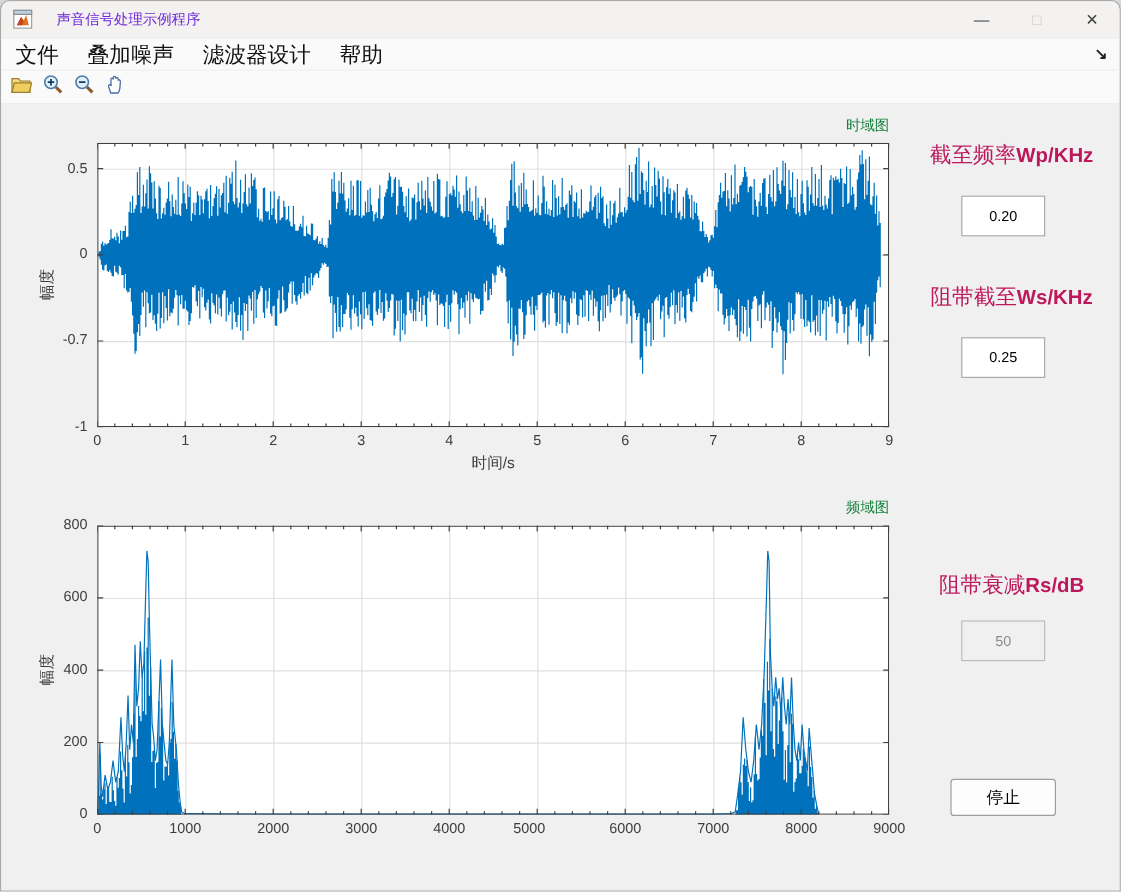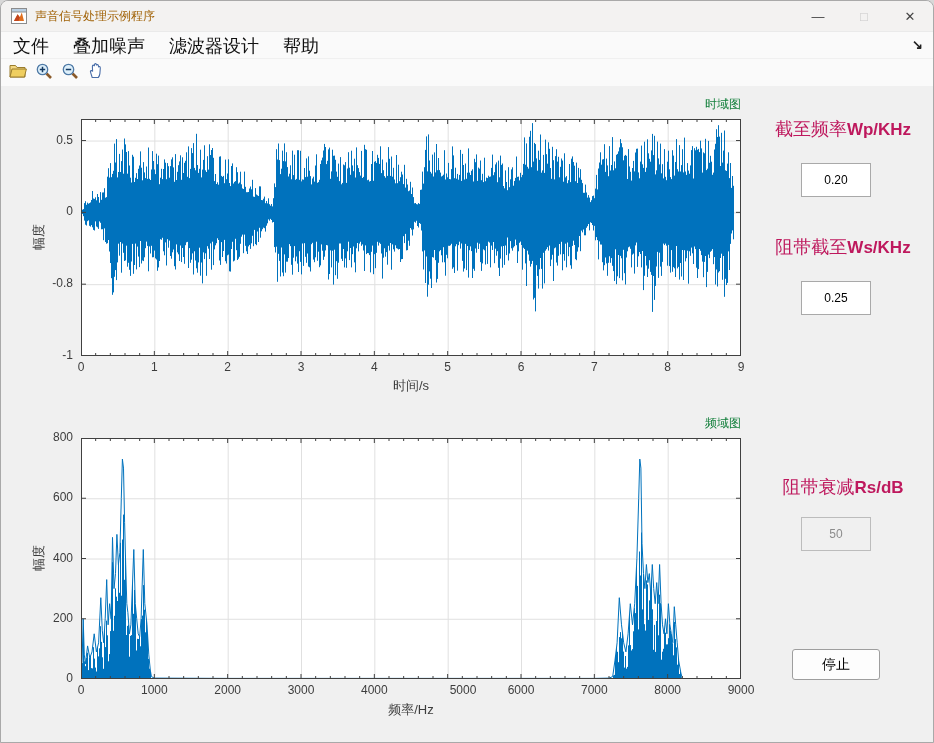--- a/index.html
+++ b/index.html
@@ -1,21 +1,21 @@
 <!DOCTYPE html>
 <html><head>
 <meta charset="utf-8">
 <style>
   html,body{margin:0;padding:0;background:#d8d8d8;font-family:"Liberation Sans",sans-serif;}
   .window{position:relative;width:934px;height:743px;background:#f0f0f0;border:1px solid #a9a9a9;
           border-radius:8px 8px 0 0;overflow:hidden;box-sizing:border-box;}
   
   .titlebar{position:absolute;left:0;top:0;right:0;height:30px;background:#f3f2f1;display:flex;align-items:center;}
   .app-icon{margin-left:10px;width:16px;height:16px;flex:0 0 auto;}
-  .title-text{margin-left:8px;font-size:12px;color:#a16207;}
+  .title-text{margin-left:20px;font-size:12px;color:#6d28d9;}
   .win-btns{position:absolute;right:0;top:0;height:30px;display:flex;}
   .win-btn{width:46px;height:30px;display:flex;align-items:center;justify-content:center;font-size:13px;color:#444;cursor:default;}
   .win-btn.max{color:#c9c9c9;}
   .menubar{position:absolute;left:0;top:30px;right:0;height:27px;background:#fafafa;border-top:1px solid #eaeaea;display:flex;align-items:center;}
   .menu-item{padding:0 12px;font-size:18px;color:#111;height:100%;display:flex;align-items:center;}
   .menubar-arrow{position:absolute;right:10px;top:36px;font-size:13px;font-weight:bold;color:#222;}
   .toolbar{position:absolute;left:0;top:57px;right:0;height:27px;background:#fafafa;border-top:1px solid #f0f0f0;border-bottom:1px solid #d6d6d6;display:flex;align-items:center;padding-left:4px;}
   .tool-btn{width:25px;height:24px;display:flex;align-items:center;justify-content:center;margin-right:1px;}
   .client{position:absolute;left:0;top:85px;right:0;bottom:0;background:#f0f0f0;}
   
@@ -134,21 +134,21 @@
       <div class="tick-label xt" style="left: 196.667px; top: 359px;">2</div>
       <div class="tick-label xt" style="left: 270px; top: 359px;">3</div>
       <div class="tick-label xt" style="left: 343.333px; top: 359px;">4</div>
       <div class="tick-label xt" style="left: 416.667px; top: 359px;">5</div>
       <div class="tick-label xt" style="left: 490px; top: 359px;">6</div>
       <div class="tick-label xt" style="left: 563.333px; top: 359px;">7</div>
       <div class="tick-label xt" style="left: 636.667px; top: 359px;">8</div>
       <div class="tick-label xt" style="left: 710px; top: 359px;">9</div>
       <div class="tick-label yt" style="left: 22px; top: 131.545px;">0.5</div>
       <div class="tick-label yt" style="left: 22px; top: 203.364px;">0</div>
-      <div class="tick-label yt" style="left: 22px; top: 275.182px;">-0.8</div>
+      <div class="tick-label yt" style="left: 22px; top: 275.182px;">-0.7</div>
       <div class="tick-label yt" style="left: 22px; top: 347px;">-1</div>
     </div>
 
   <div class="plot-title" style="top:414px;">频域图</div>
   <div class="axes" style="left:80px;top:437px;width:660px;height:241px;">
     <svg id="svg-freq" width="660" height="241">
         <line x1="73.83333333333333" y1="0" x2="73.83333333333333" y2="241" stroke="#e0e0e0" stroke-width="1"></line>
         <line x1="147.16666666666666" y1="0" x2="147.16666666666666" y2="241" stroke="#e0e0e0" stroke-width="1"></line>
         <line x1="220.5" y1="0" x2="220.5" y2="241" stroke="#e0e0e0" stroke-width="1"></line>
         <line x1="293.8333333333333" y1="0" x2="293.8333333333333" y2="241" stroke="#e0e0e0" stroke-width="1"></line>
@@ -158,29 +158,28 @@
         <line x1="587.1666666666666" y1="0" x2="587.1666666666666" y2="241" stroke="#e0e0e0" stroke-width="1"></line>
         <line x1="0" y1="181.25" x2="660" y2="181.25" stroke="#e0e0e0" stroke-width="1"></line>
         <line x1="0" y1="121" x2="660" y2="121" stroke="#e0e0e0" stroke-width="1"></line>
         <line x1="0" y1="60.75" x2="660" y2="60.75" stroke="#e0e0e0" stroke-width="1"></line>
         <path d="M0.5 241.0V236.2M1.5 241.0V225.1M2.5 241.0V190.6M3.5 241.0V223.3M4.5 241.0V228.2M5.5 241.0V220.0M6.5 241.0V214.8M7.5 241.0V232.1M8.5 241.0V220.0M9.5 241.0V218.0M10.5 241.0V230.1M11.5 241.0V230.4M12.5 241.0V209.2M13.5 241.0V220.6M14.5 241.0V229.6M15.5 241.0V233.5M16.5 241.0V209.4M17.5 241.0V218.4M18.5 241.0V210.3M19.5 241.0V188.2M20.5 241.0V203.9M21.5 241.0V219.3M22.5 241.0V230.8M23.5 241.0V192.3M24.5 241.0V209.1M25.5 241.0V182.6M26.5 241.0V197.3M27.5 241.0V223.3M28.5 241.0V216.1M29.5 241.0V193.1M30.5 241.0V156.7M31.5 241.0V124.2M32.5 241.0V192.8M33.5 241.0V177.8M34.5 241.0V150.4M35.5 241.0V158.7M36.5 241.0V163.0M37.5 241.0V125.7M38.5 241.0V154.8M39.5 241.0V104.8M40.5 241.0V157.7M41.5 241.0V101.5M42.5 241.0V76.6M43.5 241.0V141.8M44.5 241.0V117.6M45.5 241.0V197.0M46.5 241.0V187.9M47.5 241.0V186.8M48.5 241.0V218.7M49.5 241.0V197.9M50.5 241.0V197.1M51.5 241.0V146.2M52.5 241.0V175.8M53.5 241.0V152.0M54.5 241.0V168.4M55.5 241.0V212.5M56.5 241.0V200.8M57.5 241.0V201.0M58.5 241.0V198.5M59.5 241.0V208.3M60.5 241.0V181.0M61.5 241.0V177.6M62.5 241.0V147.1M63.5 241.0V171.7M64.5 241.0V194.3M65.5 241.0V182.0M66.5 241.0V195.8M67.5 241.0V220.9M68.5 241.0V230.7M69.5 241.0V233.9M532.5 241.0V237.4M533.5 241.0V236.9M534.5 241.0V217.7M535.5 241.0V209.8M536.5 241.0V213.8M537.5 241.0V224.2M538.5 241.0V199.1M539.5 241.0V194.1M540.5 241.0V200.3M541.5 241.0V195.3M542.5 241.0V213.6M543.5 241.0V229.6M544.5 241.0V218.0M545.5 241.0V230.7M546.5 241.0V228.9M547.5 241.0V207.4M548.5 241.0V176.2M549.5 241.0V207.1M550.5 241.0V212.5M551.5 241.0V211.1M552.5 241.0V193.3M553.5 241.0V170.1M554.5 241.0V175.1M555.5 241.0V128.0M556.5 241.0V147.9M557.5 241.0V191.4M558.5 241.0V113.5M559.5 241.0V137.5M560.5 241.0V94.5M561.5 241.0V171.4M562.5 241.0V135.9M563.5 241.0V186.2M564.5 241.0V192.6M565.5 241.0V142.4M566.5 241.0V146.4M567.5 241.0V181.9M568.5 241.0V162.4M569.5 241.0V152.3M570.5 241.0V143.1M571.5 241.0V171.3M572.5 241.0V211.8M573.5 241.0V186.9M574.5 241.0V213.9M575.5 241.0V183.0M576.5 241.0V156.6M577.5 241.0V197.3M578.5 241.0V156.7M579.5 241.0V165.2M580.5 241.0V221.7M581.5 241.0V213.7M582.5 241.0V210.8M583.5 241.0V190.7M584.5 241.0V194.7M585.5 241.0V206.4M586.5 241.0V206.3M587.5 241.0V200.2M588.5 241.0V186.2M589.5 241.0V192.8M590.5 241.0V196.8M591.5 241.0V205.2M592.5 241.0V217.3M593.5 241.0V184.0M594.5 241.0V201.1M595.5 241.0V209.4M596.5 241.0V226.7M597.5 241.0V220.9M598.5 241.0V236.0M599.5 241.0V233.5M600.5 241.0V239.4" stroke="#0072BD" stroke-width="1" fill="none"></path>
         <path d="M0.0 239.5L1.1 222.9L2.2 180.8L3.3 216.9L4.4 225.9L6.6 207.9L8.8 219.9L11.0 213.9L13.2 195.8L15.4 213.9L17.6 204.8L19.8 159.7L21.3 192.8L22.7 204.8L24.2 180.8L25.7 141.6L27.1 186.8L28.6 165.7L30.1 180.8L31.5 99.4L33.0 150.6L34.5 135.6L35.9 96.4L37.4 126.5L38.9 114.5L40.3 60.3L41.4 21.1L42.5 30.1L43.6 84.3L44.7 126.5L45.8 165.7L46.9 174.7L48.4 195.8L49.9 186.8L51.3 150.6L52.8 111.5L54.3 165.7L55.7 180.8L57.2 195.8L58.7 198.8L60.1 180.8L62.3 111.5L63.8 165.7L66.0 186.8L67.8 216.9L69.3 232.0L70.4 238.6L73.3 240.1L146.7 240.4L220.0 240.4L293.3 240.4L366.7 240.4L440.0 240.4L513.3 240.4L528.0 240.1L531.7 238.6L533.9 222.9L536.1 204.8L538.3 159.7L540.5 186.8L542.7 204.8L544.9 213.9L547.1 195.8L549.3 165.7L551.5 186.8L553.7 165.7L555.9 120.5L557.7 60.3L558.8 21.1L559.9 30.1L561.0 105.4L562.5 135.6L563.9 150.6L565.4 126.5L566.9 144.6L568.3 135.6L569.8 156.7L571.3 126.5L572.7 150.6L574.2 165.7L575.7 144.6L577.1 165.7L578.6 126.5L580.1 165.7L581.5 186.8L583.0 195.8L584.5 180.8L585.9 195.8L587.4 165.7L588.9 186.8L590.3 195.8L591.8 204.8L593.3 168.7L594.7 186.8L596.2 204.8L597.7 222.9L599.9 235.0L601.3 240.4" stroke="#0072BD" stroke-width="1" fill="none"></path>
         <path d="M0 241V236M0 0V5M73.33333333333333 241V236M73.33333333333333 0V5M146.66666666666666 241V236M146.66666666666666 0V5M220 241V236M220 0V5M293.3333333333333 241V236M293.3333333333333 0V5M366.6666666666667 241V236M366.6666666666667 0V5M440 241V236M440 0V5M513.3333333333334 241V236M513.3333333333334 0V5M586.6666666666666 241V236M586.6666666666666 0V5M660 241V236M660 0V5M14.666666666666668 241V238M14.666666666666668 0V3M29.333333333333336 241V238M29.333333333333336 0V3M44 241V238M44 0V3M58.66666666666667 241V238M58.66666666666667 0V3M88 241V238M88 0V3M102.66666666666667 241V238M102.66666666666667 0V3M117.33333333333334 241V238M117.33333333333334 0V3M132 241V238M132 0V3M161.33333333333331 241V238M161.33333333333331 0V3M176 241V238M176 0V3M190.66666666666666 241V238M190.66666666666666 0V3M205.33333333333334 241V238M205.33333333333334 0V3M234.66666666666669 241V238M234.66666666666669 0V3M249.33333333333331 241V238M249.33333333333331 0V3M264 241V238M264 0V3M278.6666666666667 241V238M278.6666666666667 0V3M308 241V238M308 0V3M322.66666666666663 241V238M322.66666666666663 0V3M337.3333333333333 241V238M337.3333333333333 0V3M352 241V238M352 0V3M381.3333333333333 241V238M381.3333333333333 0V3M396 241V238M396 0V3M410.6666666666667 241V238M410.6666666666667 0V3M425.33333333333337 241V238M425.33333333333337 0V3M454.6666666666667 241V238M454.6666666666667 0V3M469.33333333333337 241V238M469.33333333333337 0V3M483.99999999999994 241V238M483.99999999999994 0V3M498.66666666666663 241V238M498.66666666666663 0V3M528 241V238M528 0V3M542.6666666666666 241V238M542.6666666666666 0V3M557.3333333333334 241V238M557.3333333333334 0V3M572 241V238M572 0V3M601.3333333333334 241V238M601.3333333333334 0V3M616 241V238M616 0V3M630.6666666666667 241V238M630.6666666666667 0V3M645.3333333333333 241V238M645.3333333333333 0V3M0 241H5M660 241H655M0 180.75H5M660 180.75H655M0 120.5H5M660 120.5H655M0 60.25H5M660 60.25H655M0 0H5M660 0H655" stroke="#404040" stroke-width="1" fill="none"></path>
         <rect x="0.5" y="0.5" width="659" height="240" fill="none" stroke="#404040" stroke-width="1"></rect>
       </svg>
   </div>
-  <div class="xlabel" style="top:700px;">频率/Hz</div>
   <div class="ylabel" style="left:38px;top:557px;">幅度</div>
   <div id="ticks-freq">
       <div class="tick-label xt" style="left: 50px; top: 682px;">0</div>
       <div class="tick-label xt" style="left: 123.333px; top: 682px;">1000</div>
       <div class="tick-label xt" style="left: 196.667px; top: 682px;">2000</div>
       <div class="tick-label xt" style="left: 270px; top: 682px;">3000</div>
       <div class="tick-label xt" style="left: 343.333px; top: 682px;">4000</div>
-      <div class="tick-label xt" style="left: 432px; top: 682px;">5000</div>
+      <div class="tick-label xt" style="left: 410px; top: 682px;">5000</div>
       <div class="tick-label xt" style="left: 490px; top: 682px;">6000</div>
       <div class="tick-label xt" style="left: 563.333px; top: 682px;">7000</div>
       <div class="tick-label xt" style="left: 636.667px; top: 682px; text-align: center;">8000</div>
       <div class="tick-label xt" style="left: 710px; top: 682px;">9000</div>
       <div class="tick-label yt" style="left: 22px; top: 670px;">0</div>
       <div class="tick-label yt" style="left: 22px; top: 609.75px;">200</div>
       <div class="tick-label yt" style="left: 22px; top: 549.5px;">400</div>
       <div class="tick-label yt" style="left: 22px; top: 489.25px;">600</div>
       <div class="tick-label yt" style="left: 22px; top: 429px;">800</div>
     </div>

